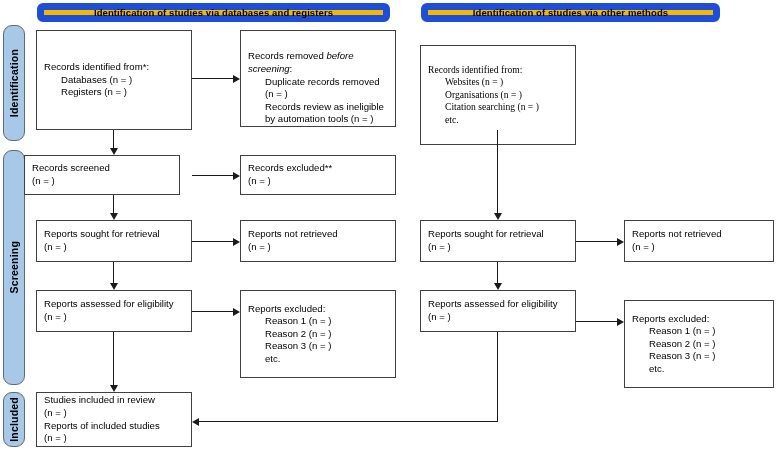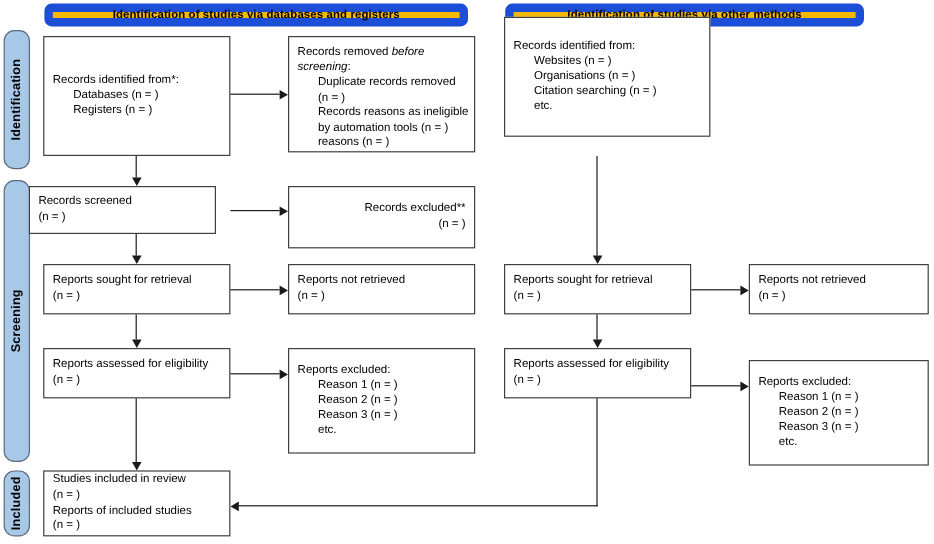--- a/index.html
+++ b/index.html
@@ -131,31 +131,30 @@
     <div class="line">Records identified from*:</div>
     <div class="line ind">Databases (n = )</div>
     <div class="line ind">Registers (n = )</div>
   </div>
 
   <div class="box" style="left:240px; top:30px; width:156px; height:97px; justify-content:flex-end; padding-top:6px;">
     <div class="line"><span>Records removed </span><span class="it">before</span></div>
     <div class="line"><span class="it">screening</span><span>:</span></div>
     <div class="line ind">Duplicate records removed</div>
     <div class="line ind">(n = )</div>
-    <div class="line ind">Records reasons as ineligible</div>
+    <div class="line ind">Records review as ineligible</div>
     <div class="line ind">by automation tools (n = )</div>
-    <div class="line ind">reasons (n = )</div>
   </div>
 
   <div class="box" style="left:24px; top:155px; width:156px; height:40px;">
     <div class="line">Records screened</div>
     <div class="line">(n = )</div>
   </div>
 
-  <div class="box" style="left:240px; top:155px; width:156px; height:52px;text-align:right;">
+  <div class="box" style="left:240px; top:155px; width:156px; height:40px;">
     <div class="line">Records excluded**</div>
     <div class="line">(n = )</div>
   </div>
 
   <div class="box" style="left:36px; top:220px; width:156px; height:42px;">
     <div class="line">Reports sought for retrieval</div>
     <div class="line">(n = )</div>
   </div>
 
   <div class="box" style="left:240px; top:220px; width:156px; height:42px;">
@@ -176,21 +175,21 @@
     <div class="line ind">etc.</div>
   </div>
 
   <div class="box" style="left:36px; top:392px; width:156px; height:55px;">
     <div class="line">Studies included in review</div>
     <div class="line">(n = )</div>
     <div class="line">Reports of included studies</div>
     <div class="line">(n = )</div>
   </div>
 
-  <div class="box" style="left:420px; top:14px; width:172px; height:100px;">
+  <div class="box" style="left:420px; top:45px; width:156px; height:100px;font-family:Liberation Serif, serif;">
     <div class="line">Records identified from:</div>
     <div class="line ind">Websites (n = )</div>
     <div class="line ind">Organisations (n = )</div>
     <div class="line ind">Citation searching (n = )</div>
     <div class="line ind">etc.</div>
   </div>
 
   <div class="box" style="left:420px; top:220px; width:156px; height:42px;">
     <div class="line">Reports sought for retrieval</div>
     <div class="line">(n = )</div>

